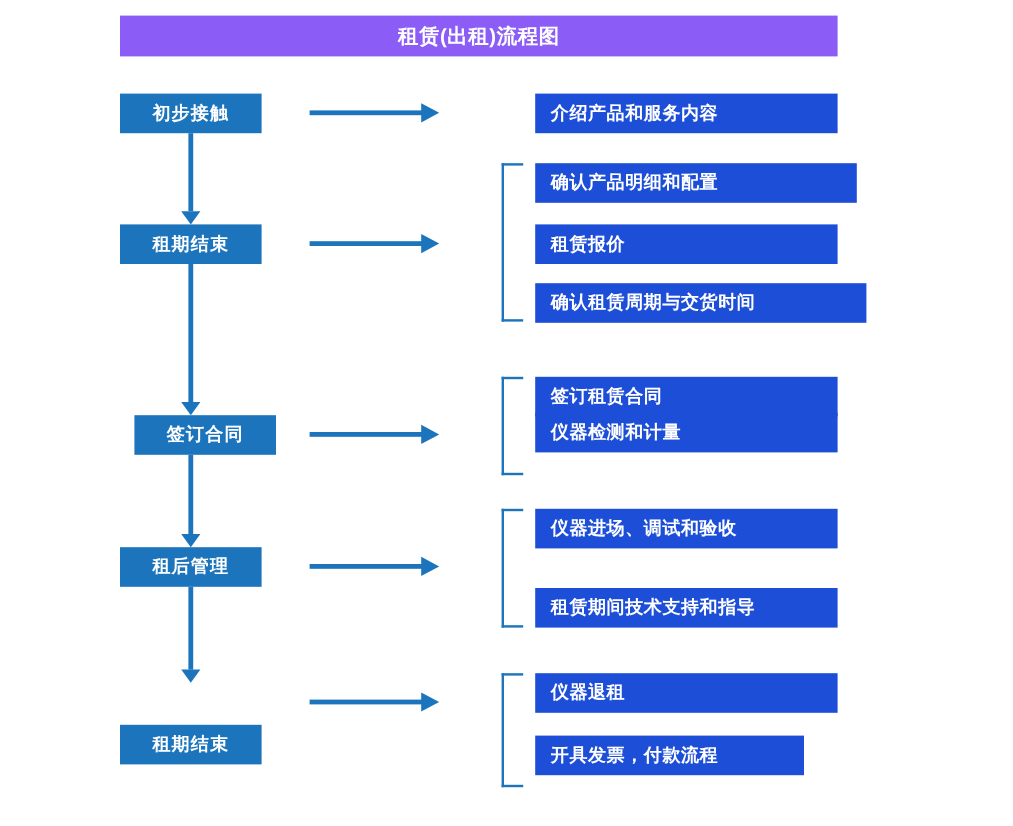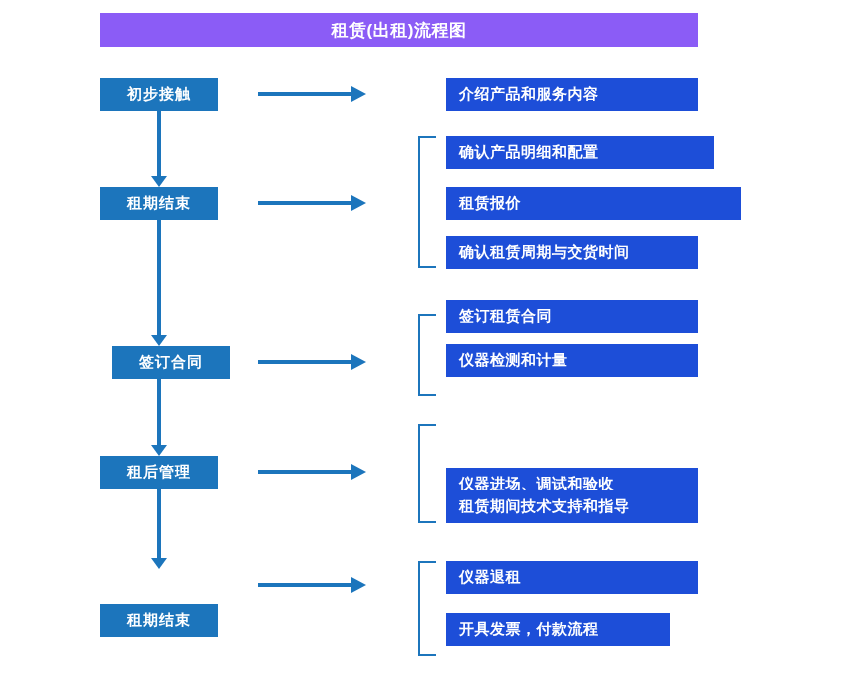--- a/index.html
+++ b/index.html
@@ -172,28 +172,28 @@
   </div>
   <div class="h-arrow" style="left:258px; top:577px;">
     <div class="line"></div>
       <div class="head"></div>
   </div>
 
   <div class="task" style="left:446px; top:78px; width:252px;">介绍产品和服务内容</div>
 
   <div class="bracket" style="left:418px; top:136px; height:132px;"></div>
   <div class="task" style="left:446px; top:136px; width:268px;">确认产品明细和配置</div>
-  <div class="task" style="left:446px; top:187px; width:295px;">租赁报价</div>
-  <div class="task" style="left:446px; top:236px; width:252px;">确认租赁周期与交货时间</div>
+  <div class="task" style="left:446px; top:187px; width:252px;">租赁报价</div>
+  <div class="task" style="left:446px; top:236px; width:276px;">确认租赁周期与交货时间</div>
 
   <div class="bracket" style="left:418px; top:314px; height:82px;"></div>
-  <div class="task" style="left:446px; top:300px; width:252px;">签订租赁合同</div>
+  <div class="task" style="left:446px; top:314px; width:252px;">签订租赁合同</div>
   <div class="task" style="left:446px; top:344px; width:252px;">仪器检测和计量</div>
 
   <div class="bracket" style="left:418px; top:424px; height:99px;"></div>
-  <div class="task" style="left:446px; top:424px; width:252px;margin-top:44px;">仪器进场、调试和验收</div>
+  <div class="task" style="left:446px; top:424px; width:252px;">仪器进场、调试和验收</div>
   <div class="task" style="left:446px; top:490px; width:252px;text-align:center;">租赁期间技术支持和指导</div>
 
   <div class="bracket" style="left:418px; top:561px; height:95px;"></div>
   <div class="task" style="left:446px; top:561px; width:252px;">仪器退租</div>
   <div class="task" style="left:446px; top:613px; width:224px;">开具发票，付款流程</div>
 
 </div>
 
 </body></html>

